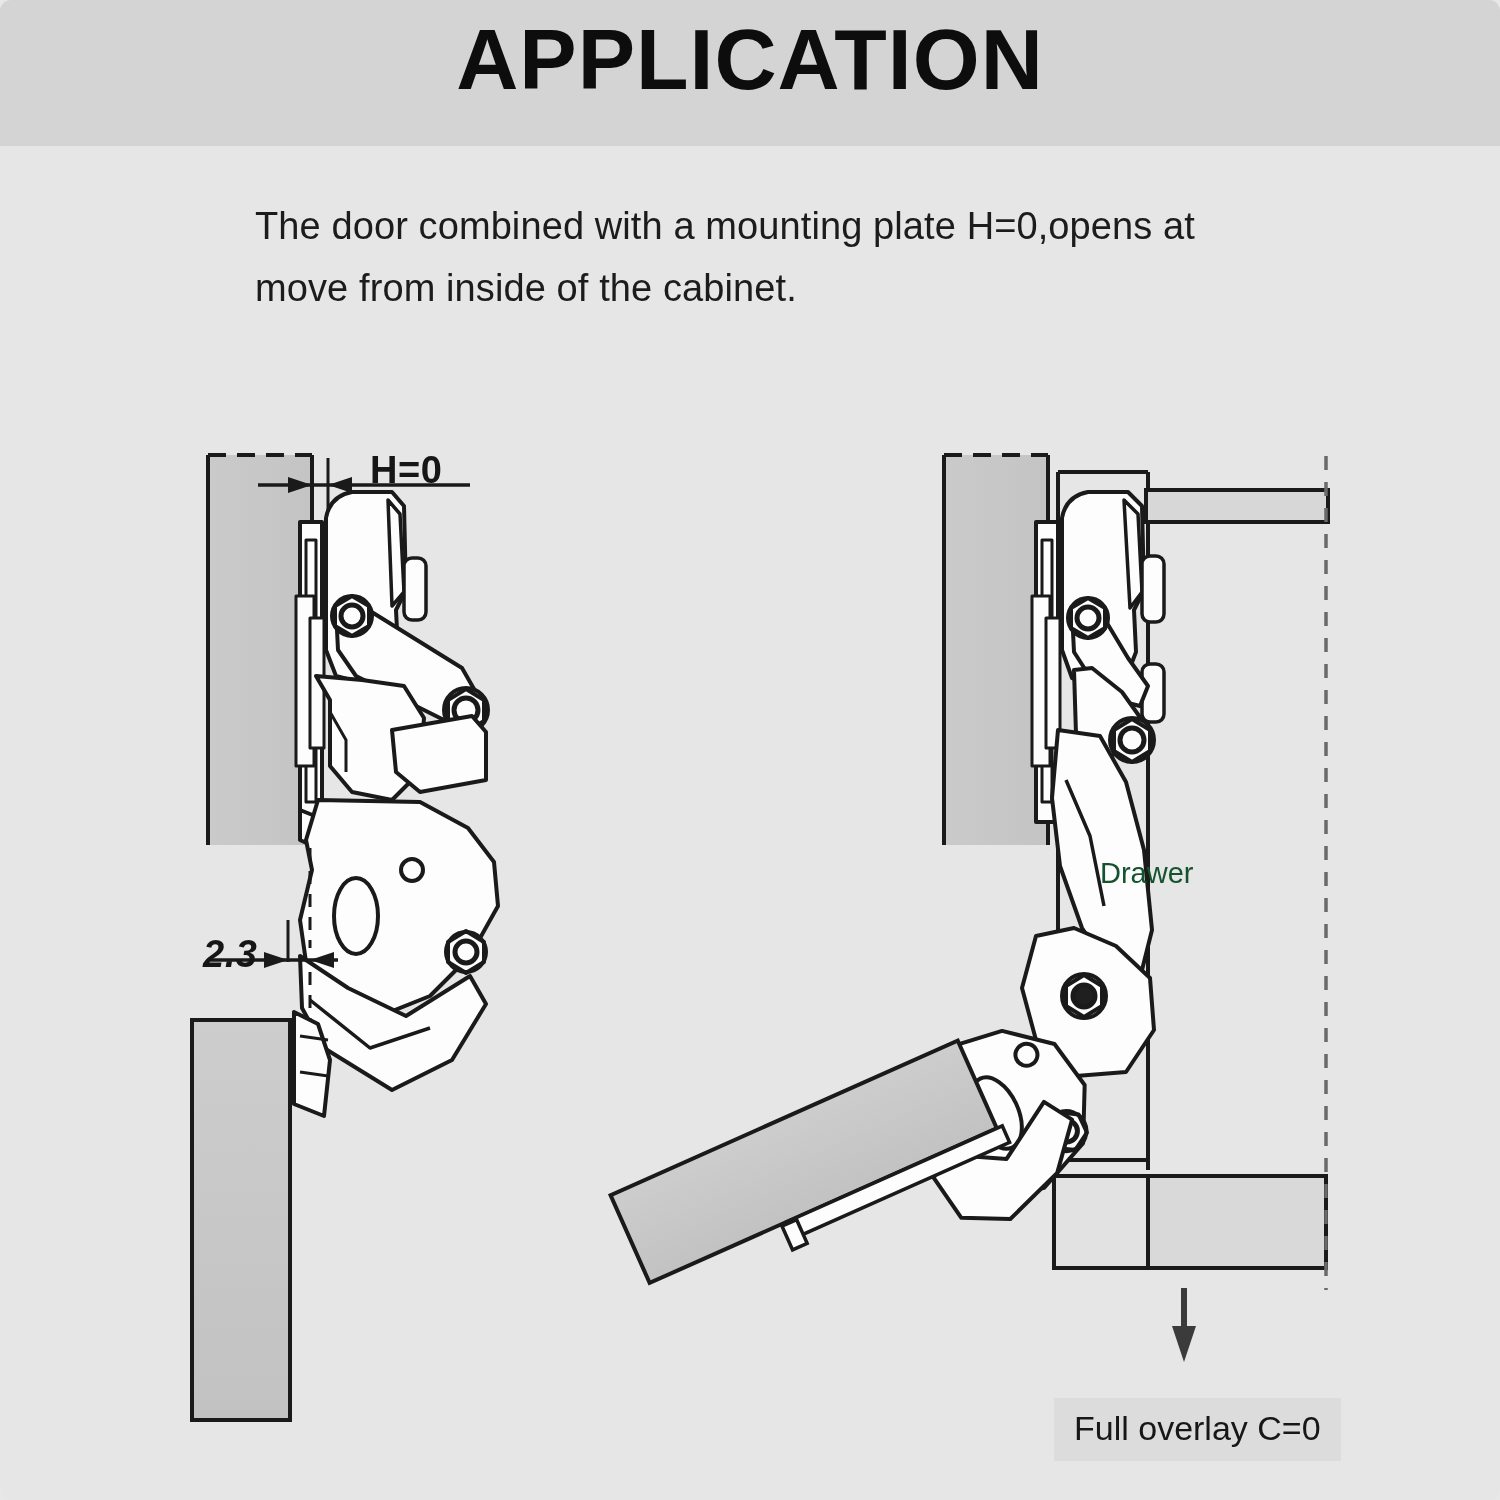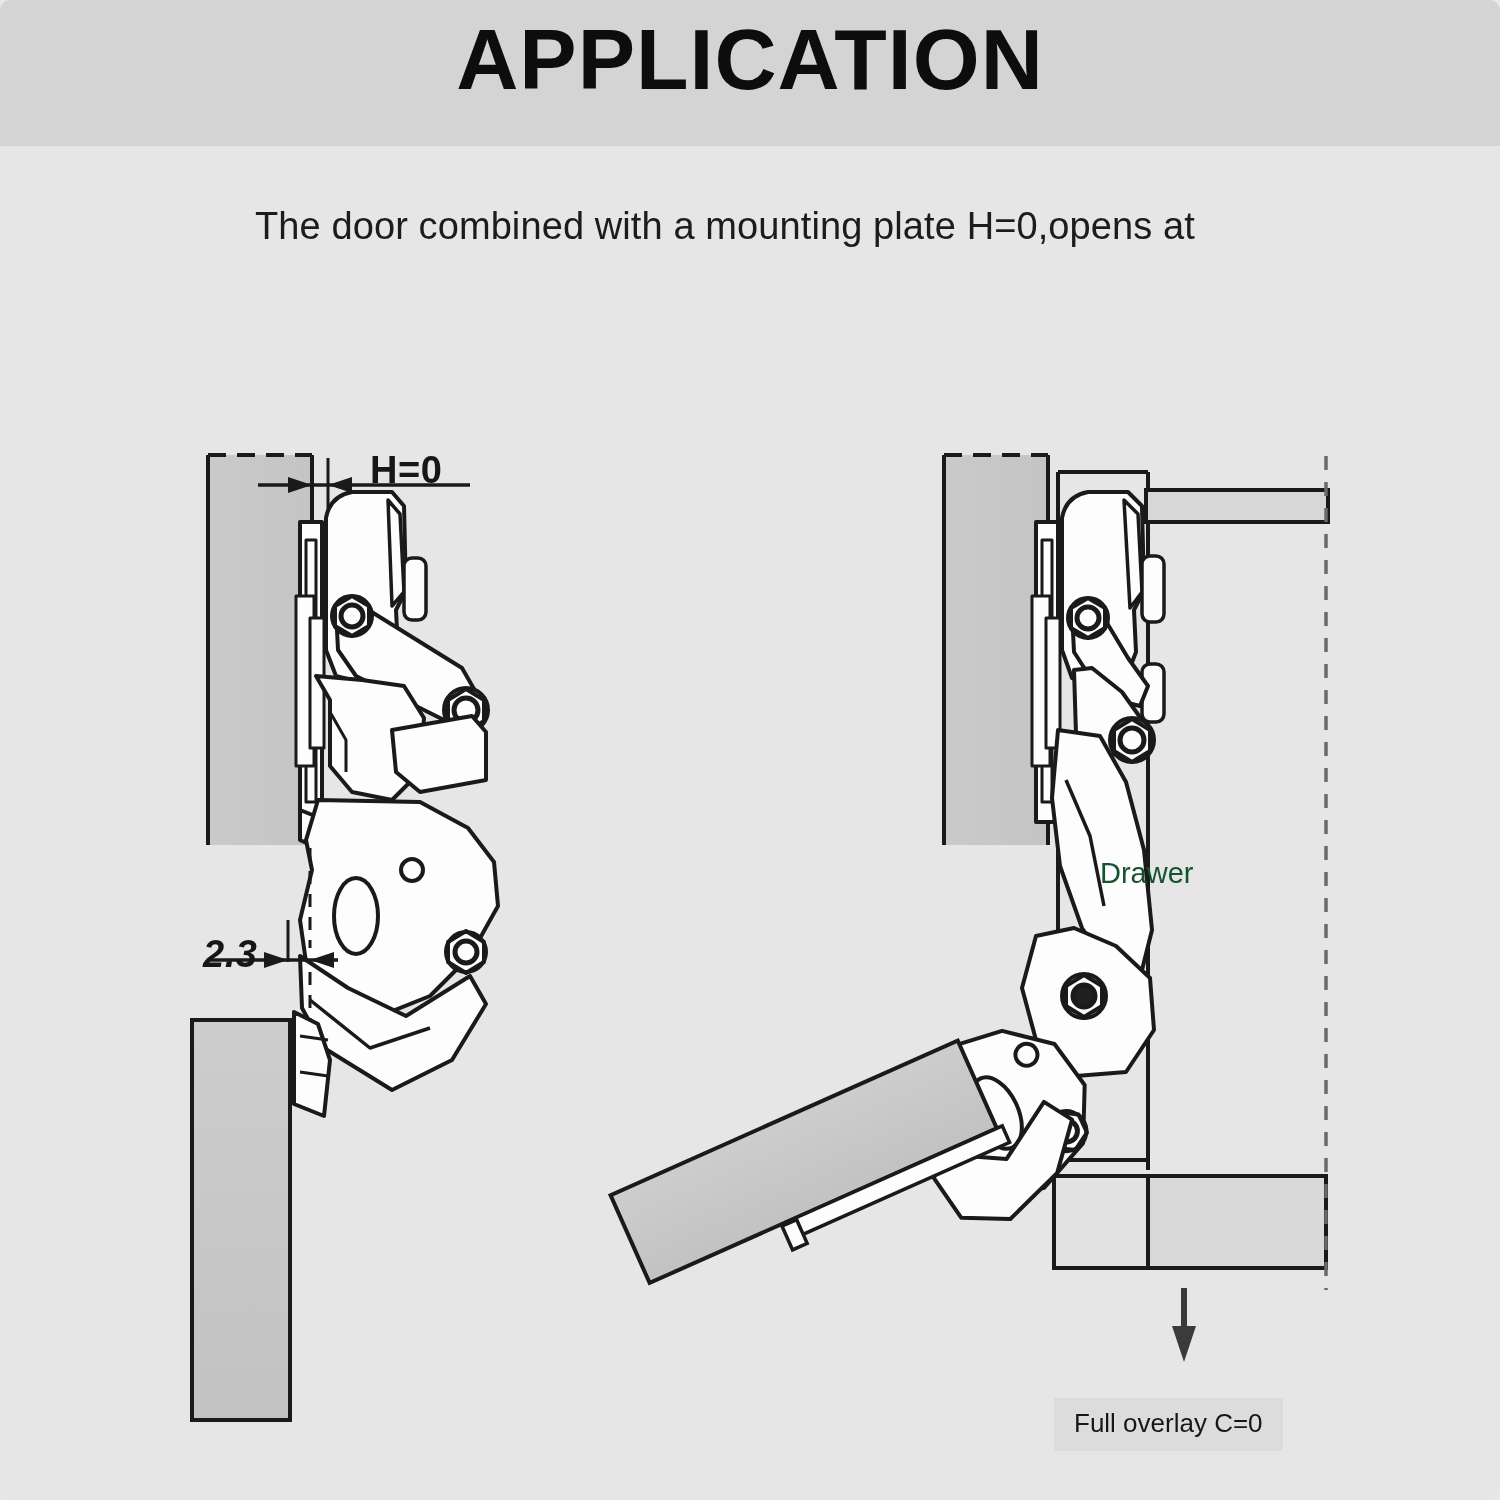--- a/index.html
+++ b/index.html
@@ -54,21 +54,21 @@
     width: 1500px;
     height: 1100px;
   }
   .svg-layer { display:block; }
   #overlay-badge {
     position: absolute;
     left: 1054px;
     top: 1398px;
     padding: 10px 20px 12px 20px;
     background: #dcdcdc;
-    font-size: 26px;
+    font-size: 34px;
     color: #171717;
     white-space: nowrap;
     line-height: 1.2;
   }
   #drawer-label {
     position: absolute;
     left: 1100px;
     top: 857px;
     font-size: 29px;
     color: #14532d;
@@ -99,20 +99,21 @@
 <body>
 
 <div id="page">
 
   <div id="header-band"></div>
 
   <div id="page-title">APPLICATION</div>
 
   <div id="description">
     <div>The door combined with a mounting plate H=0,opens at</div>
+    <div>move from inside of the cabinet.</div>
   </div>
 
   <div id="diagram-area">
     <svg class="svg-layer" width="1500" height="1100" viewBox="0 0 1500 1100">
 
       <defs>
         <linearGradient id="panelGrad" x1="0" y1="0" x2="1" y2="0">
           <stop offset="0%" stop-color="#cacaca"></stop>
           <stop offset="100%" stop-color="#c4c4c4"></stop>
         </linearGradient>

